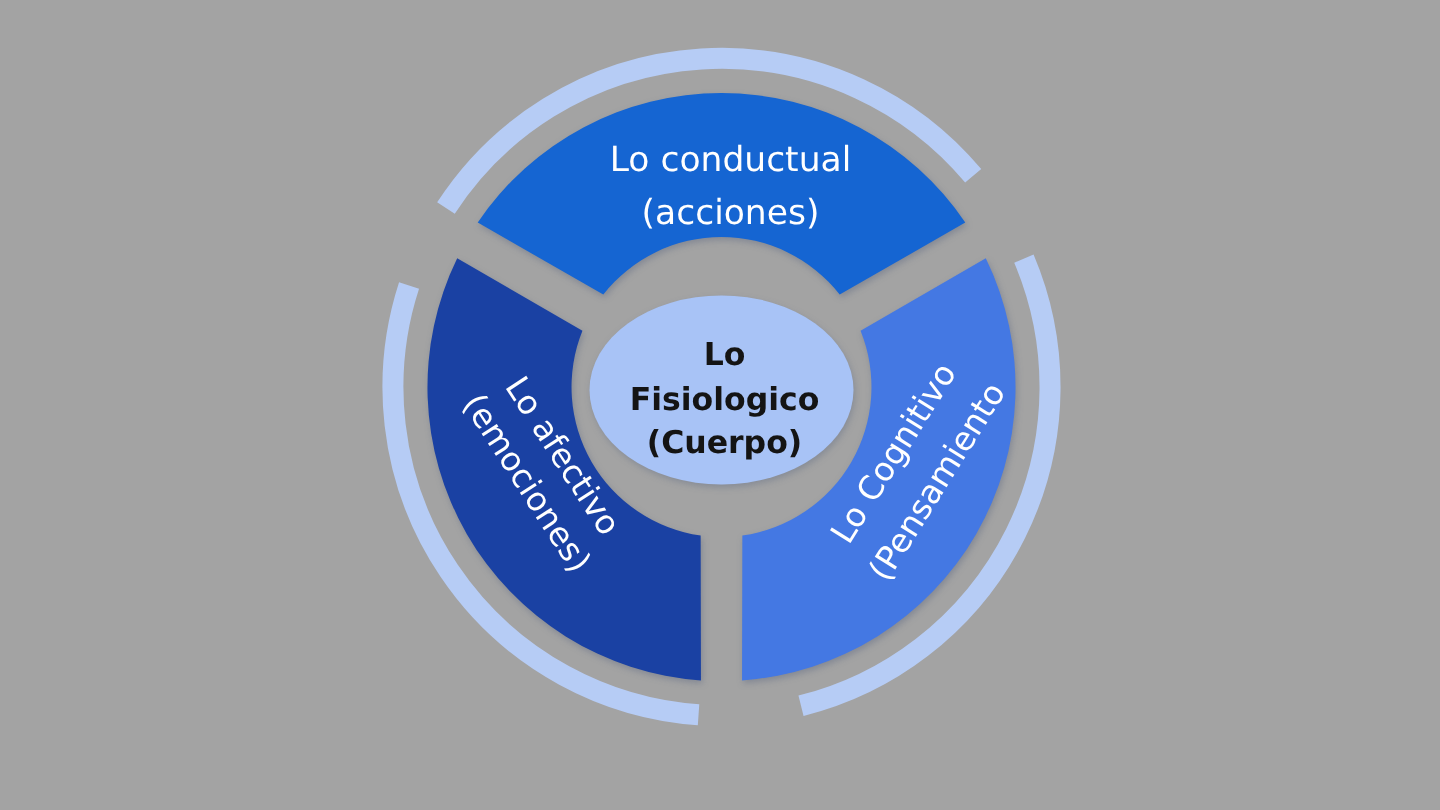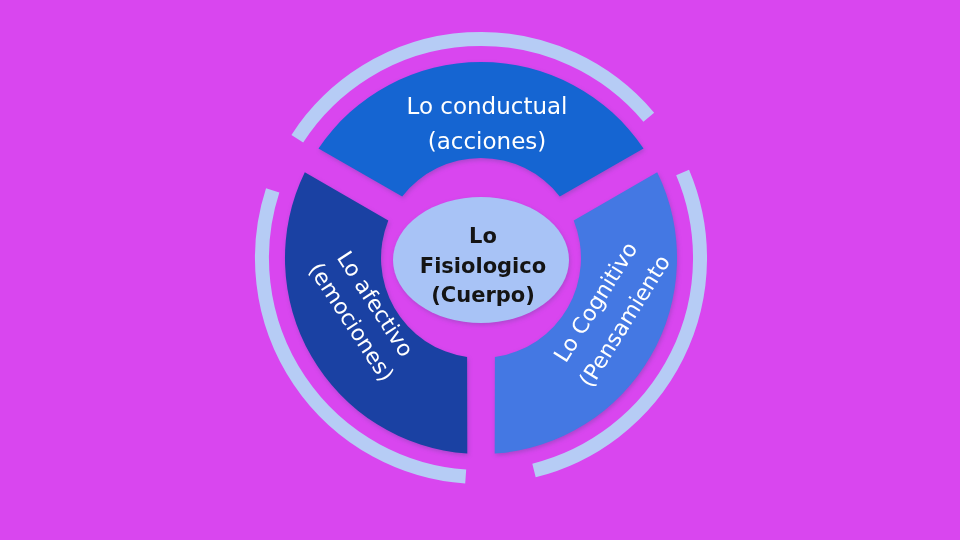--- a/index.html
+++ b/index.html
@@ -5,21 +5,21 @@
   html, body {
     margin: 0;
     padding: 0;
     background: #ffffff;
     font-family: "DejaVu Sans", sans-serif;
   }
   .stage {
     position: relative;
     width: 960px;
     height: 540px;
-    background: #d946ef;
+    background: #a3a3a3;
     overflow: hidden;
   }
   svg { display: block; }
   .wedges { filter: drop-shadow(1px 2px 2px rgba(50, 70, 110, 0.28)); }
   .center-ellipse { filter: drop-shadow(1px 2px 2px rgba(50, 70, 110, 0.25)); }
   .seg-label {
     font-family: "DejaVu Sans", sans-serif;
     font-size: 22px;
     fill: #ffffff;
     text-anchor: middle;

